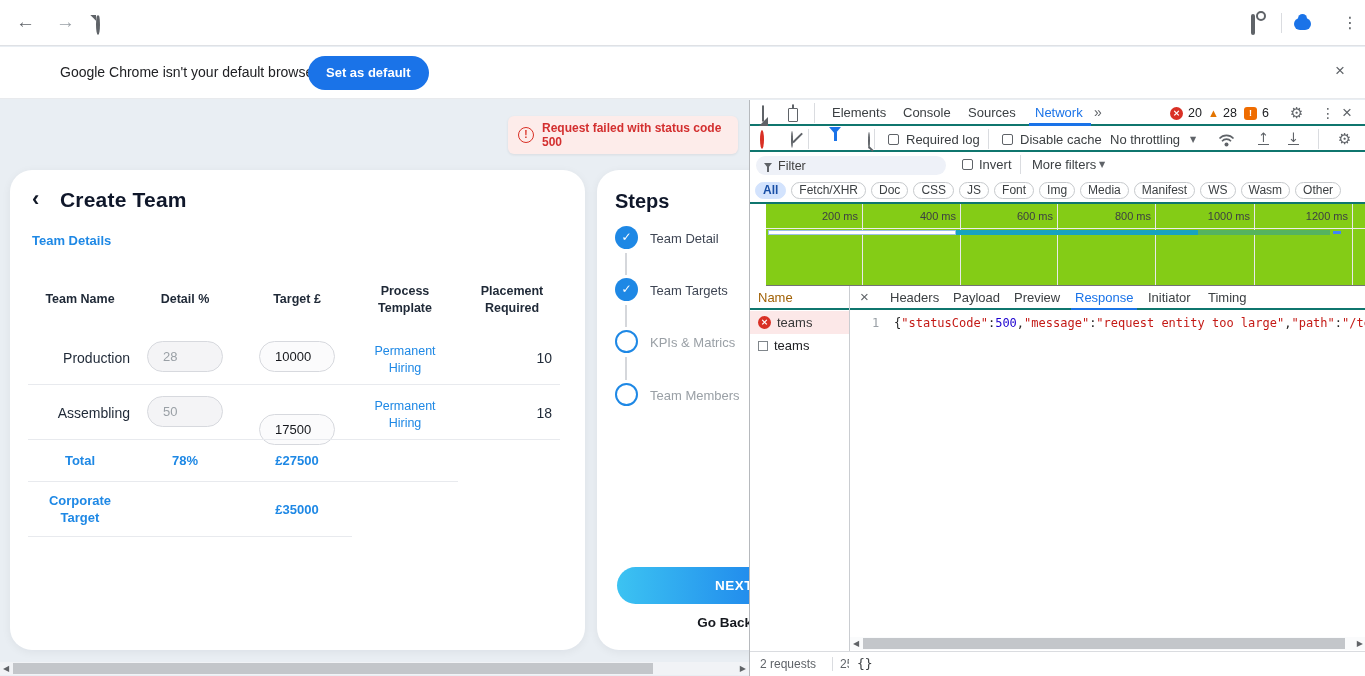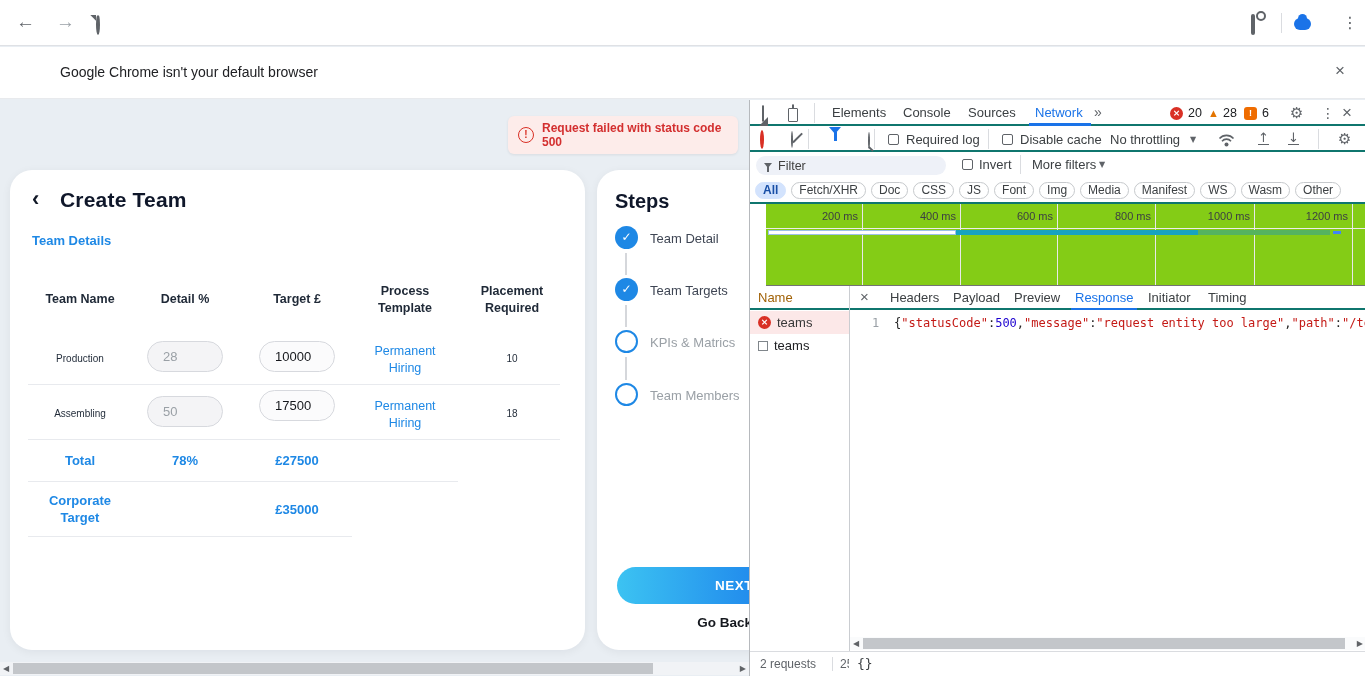--- a/index.html
+++ b/index.html
@@ -47,21 +47,21 @@
   .ghost2{width:42px;height:42px;border-radius:50%;background:#d8d8d8}
   .toast{left:508px;top:116px;width:230px;height:38px;border-radius:6px;background:#fdecea;display:flex;align-items:center;box-shadow:0 1px 3px rgba(0,0,0,.08);z-index:3}
   .excl{width:16px;height:16px;border:1.6px solid #d93025;border-radius:50%;color:#d93025;font:700 10px/13px "Liberation Sans",sans-serif;text-align:center;margin:0 8px 0 10px;flex:0 0 16px}
   .toasttext{font-size:12px;color:#d32f2f;font-weight:600}
   
   .card{background:#fff;border-radius:22px;box-shadow:0 2px 10px rgba(15,23,42,.06);z-index:2}
   .backchev{font-size:22px;font-weight:700;color:#111827}
   .pagetitle{font-size:21px;font-weight:800;color:#0f172a;letter-spacing:.2px}
   .sectionlink{font-size:13px;font-weight:700;color:#1e88e5}
   .th{font-size:12.5px;font-weight:700;color:#1f2937;text-align:center;line-height:17px}
-  .cell{font-size:10px;color:#1f2937;text-align:center;line-height:17px}
+  .cell{font-size:14px;color:#1f2937;text-align:right;line-height:17px}
   .celllink{font-size:12.5px;color:#1e88e5;text-align:center;line-height:17px}
   .pill-input{width:76px;height:31px;border-radius:16px;border:1px solid #d7d9de;font-size:13px;line-height:29px;padding-left:15px;background:#fbfbfc;color:#16181d}
   .pill-input.dis{background:#f4f4f6;color:#9aa0a6}
   .hr{height:1px;background:#e8eaee}
   .totaltxt{font-size:13px;font-weight:700;color:#1e88e5;text-align:center;line-height:17px}
   
   .stepstitle{font-size:20px;font-weight:800;color:#0f172a}
   .stepcircle{width:23px;height:23px;border-radius:50%;text-align:center}
   .stepcircle.done{background:#1e88e5;color:#fff;font:700 12px/23px "DejaVu Sans",sans-serif}
   .stepcircle.todo{background:#fff;border:2.5px solid #1e88e5}
@@ -126,20 +126,21 @@
     <span class="abs reload" style="left:96px;top:16px"></span>
     <span class="abs puzzle" style="left:1247px;top:16px"></span>
     <span class="abs vsep" style="left:1281px;top:13px;height:20px"></span>
     <span class="abs avatar" style="left:1294px;top:9px"></span>
     <span class="abs kebab" style="left:1342px;top:13px;font-size:16px">⋮</span>
   </div>
 
   <div class="abs banner">
     <span class="abs chromelogo" style="left:24px;top:14px"></span>
     <span class="abs" style="left:60px;top:17px;font-size:14px;color:#202124">Google Chrome isn't your default browser</span>
+    <button class="abs setdefault" style="left:308px;top:9px">Set as default</button>
     <span class="abs closex" style="left:1335px;top:14px">×</span>
   </div>
 
   <div class="abs toast">
     <span class="excl">!</span>
     <span class="toasttext">Request failed with status code 500</span>
   </div>
 
   <div class="abs card" style="left:10px;top:170px;width:575px;height:480px">
     <span class="abs backchev" style="left:22px;top:16px">‹</span>
@@ -163,21 +164,21 @@
     <div class="abs pill-input" style="left:249px;top:171px">10000</div>
     <div class="abs celllink" style="left:355px;top:173px;width:80px">
         <div>Permanent</div>
         <div>Hiring</div>
       </div>
     <div class="abs cell" style="left:462px;top:180px;width:80px">10</div>
     <div class="abs hr" style="left:18px;top:214px;width:532px"></div>
 
     <div class="abs cell" style="left:20px;top:235px;width:100px">Assembling</div>
     <div class="abs pill-input dis" style="left:137px;top:226px">50</div>
-    <div class="abs pill-input" style="left:249px;top:220px">17500</div>
+    <div class="abs pill-input" style="left:249px;top:244px">17500</div>
     <div class="abs celllink" style="left:355px;top:228px;width:80px">
         <div>Permanent</div>
         <div>Hiring</div>
       </div>
     <div class="abs cell" style="left:462px;top:235px;width:80px">18</div>
     <div class="abs hr" style="left:18px;top:269px;width:532px"></div>
 
     <div class="abs totaltxt" style="left:20px;top:282px;width:100px">Total</div>
     <div class="abs totaltxt" style="left:135px;top:282px;width:80px">78%</div>
     <div class="abs totaltxt" style="left:247px;top:282px;width:80px">£27500</div>

